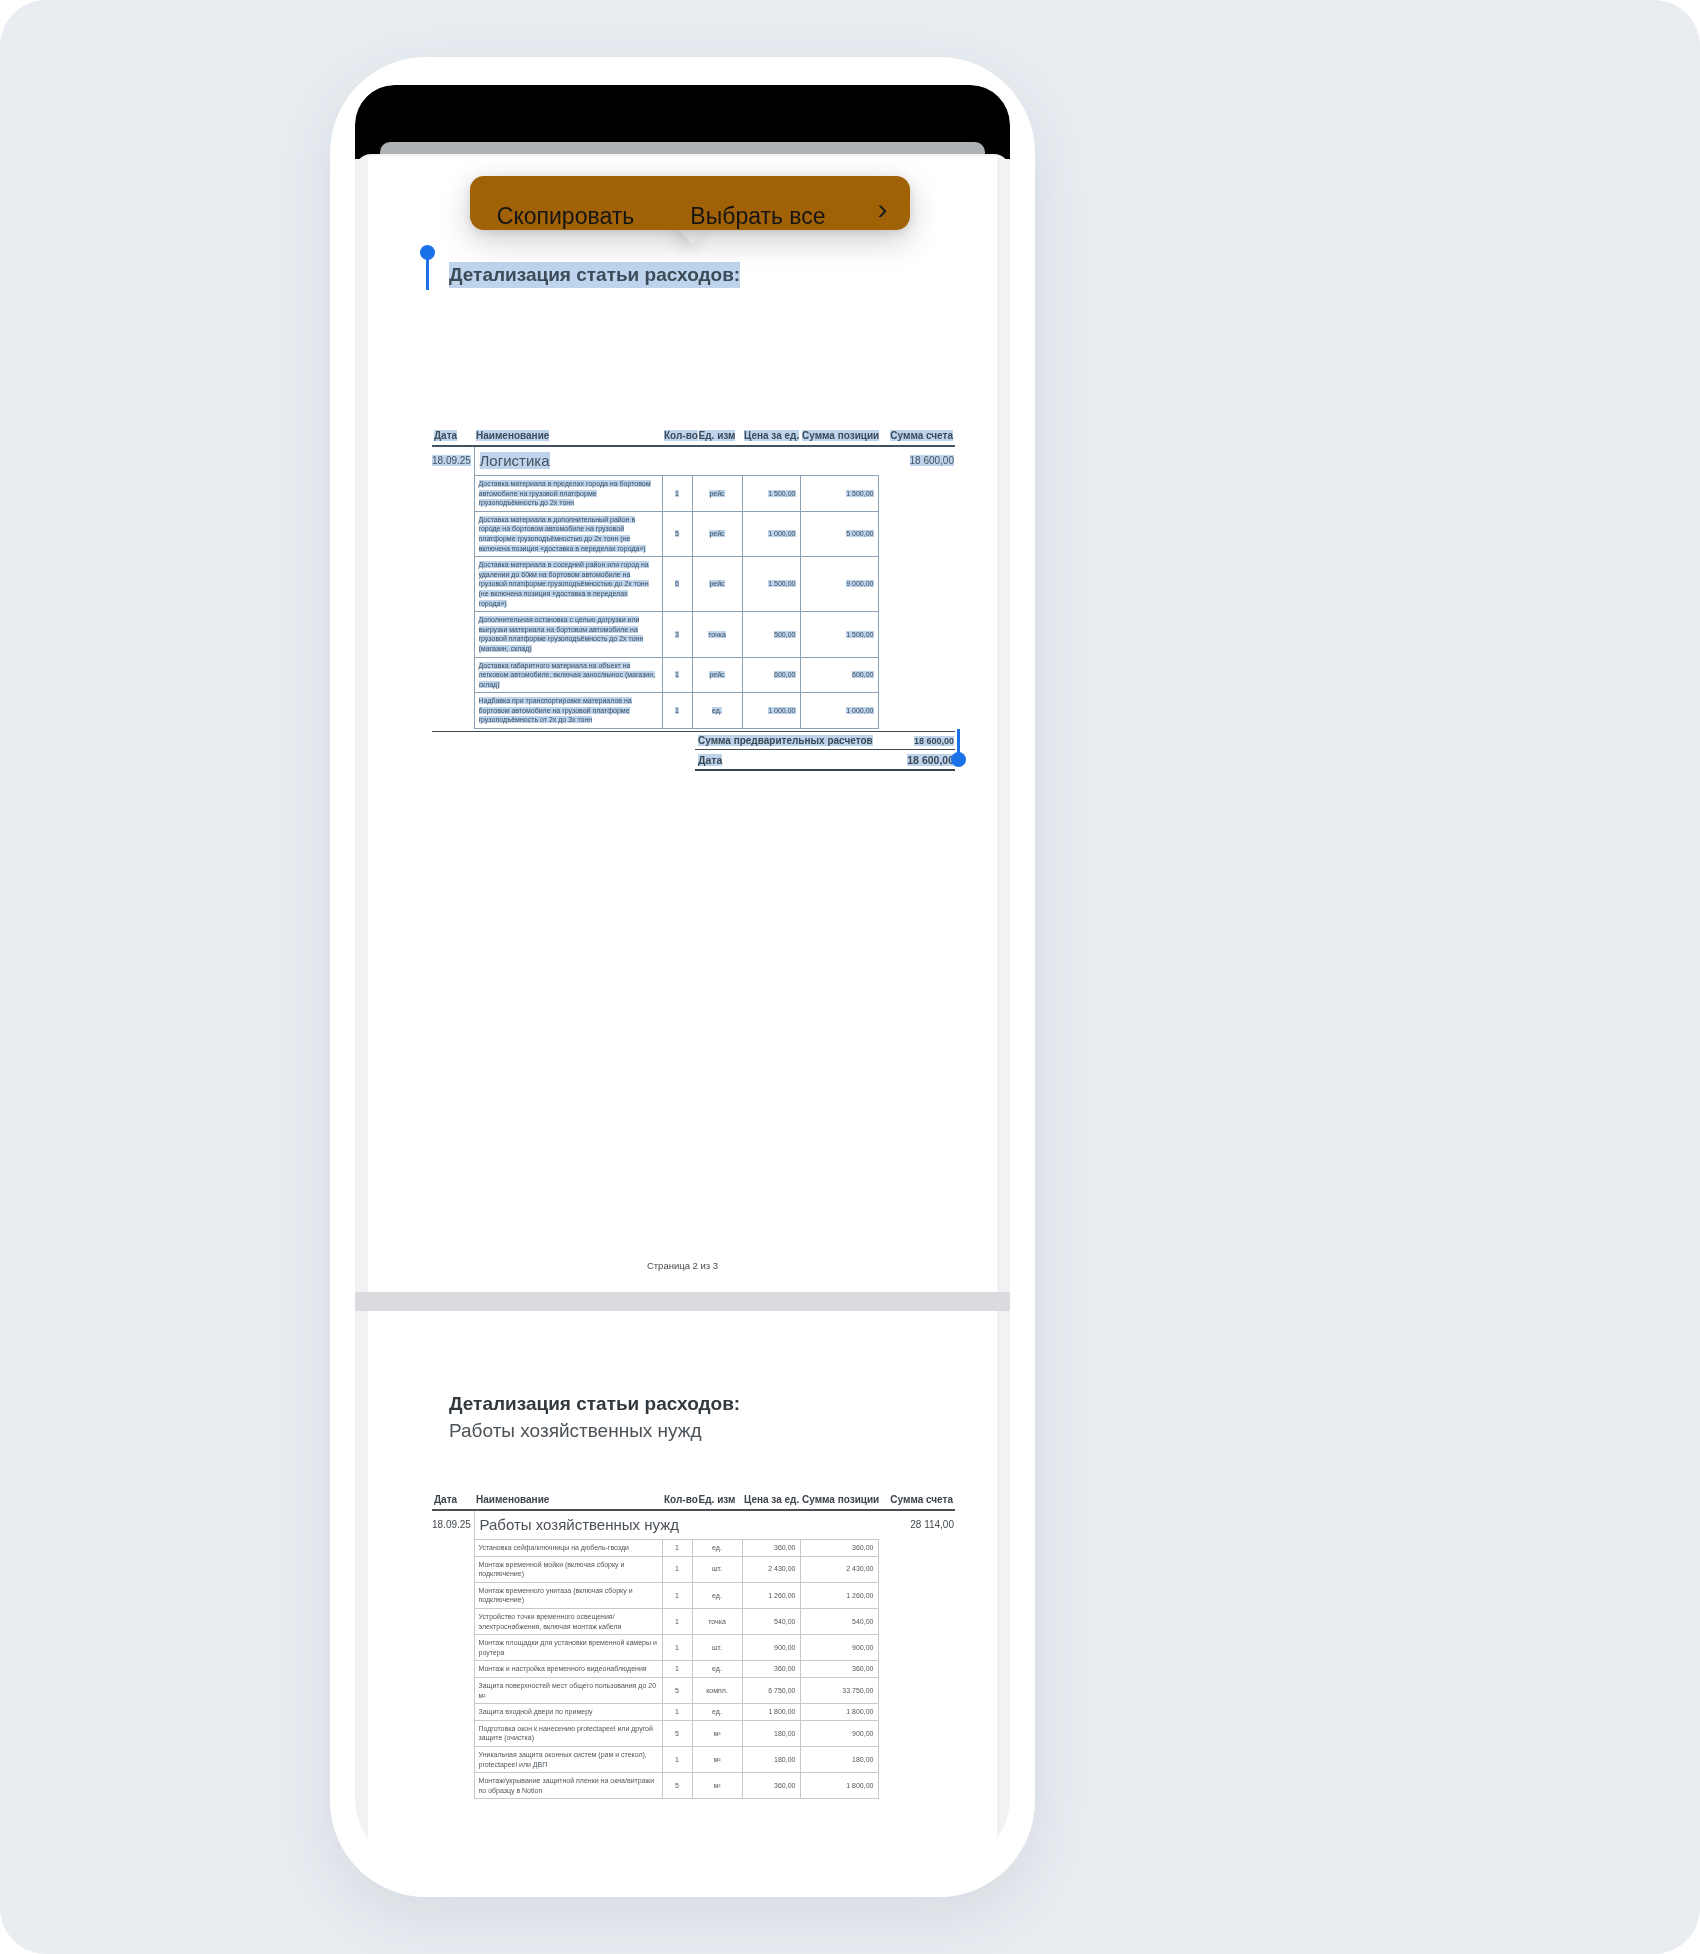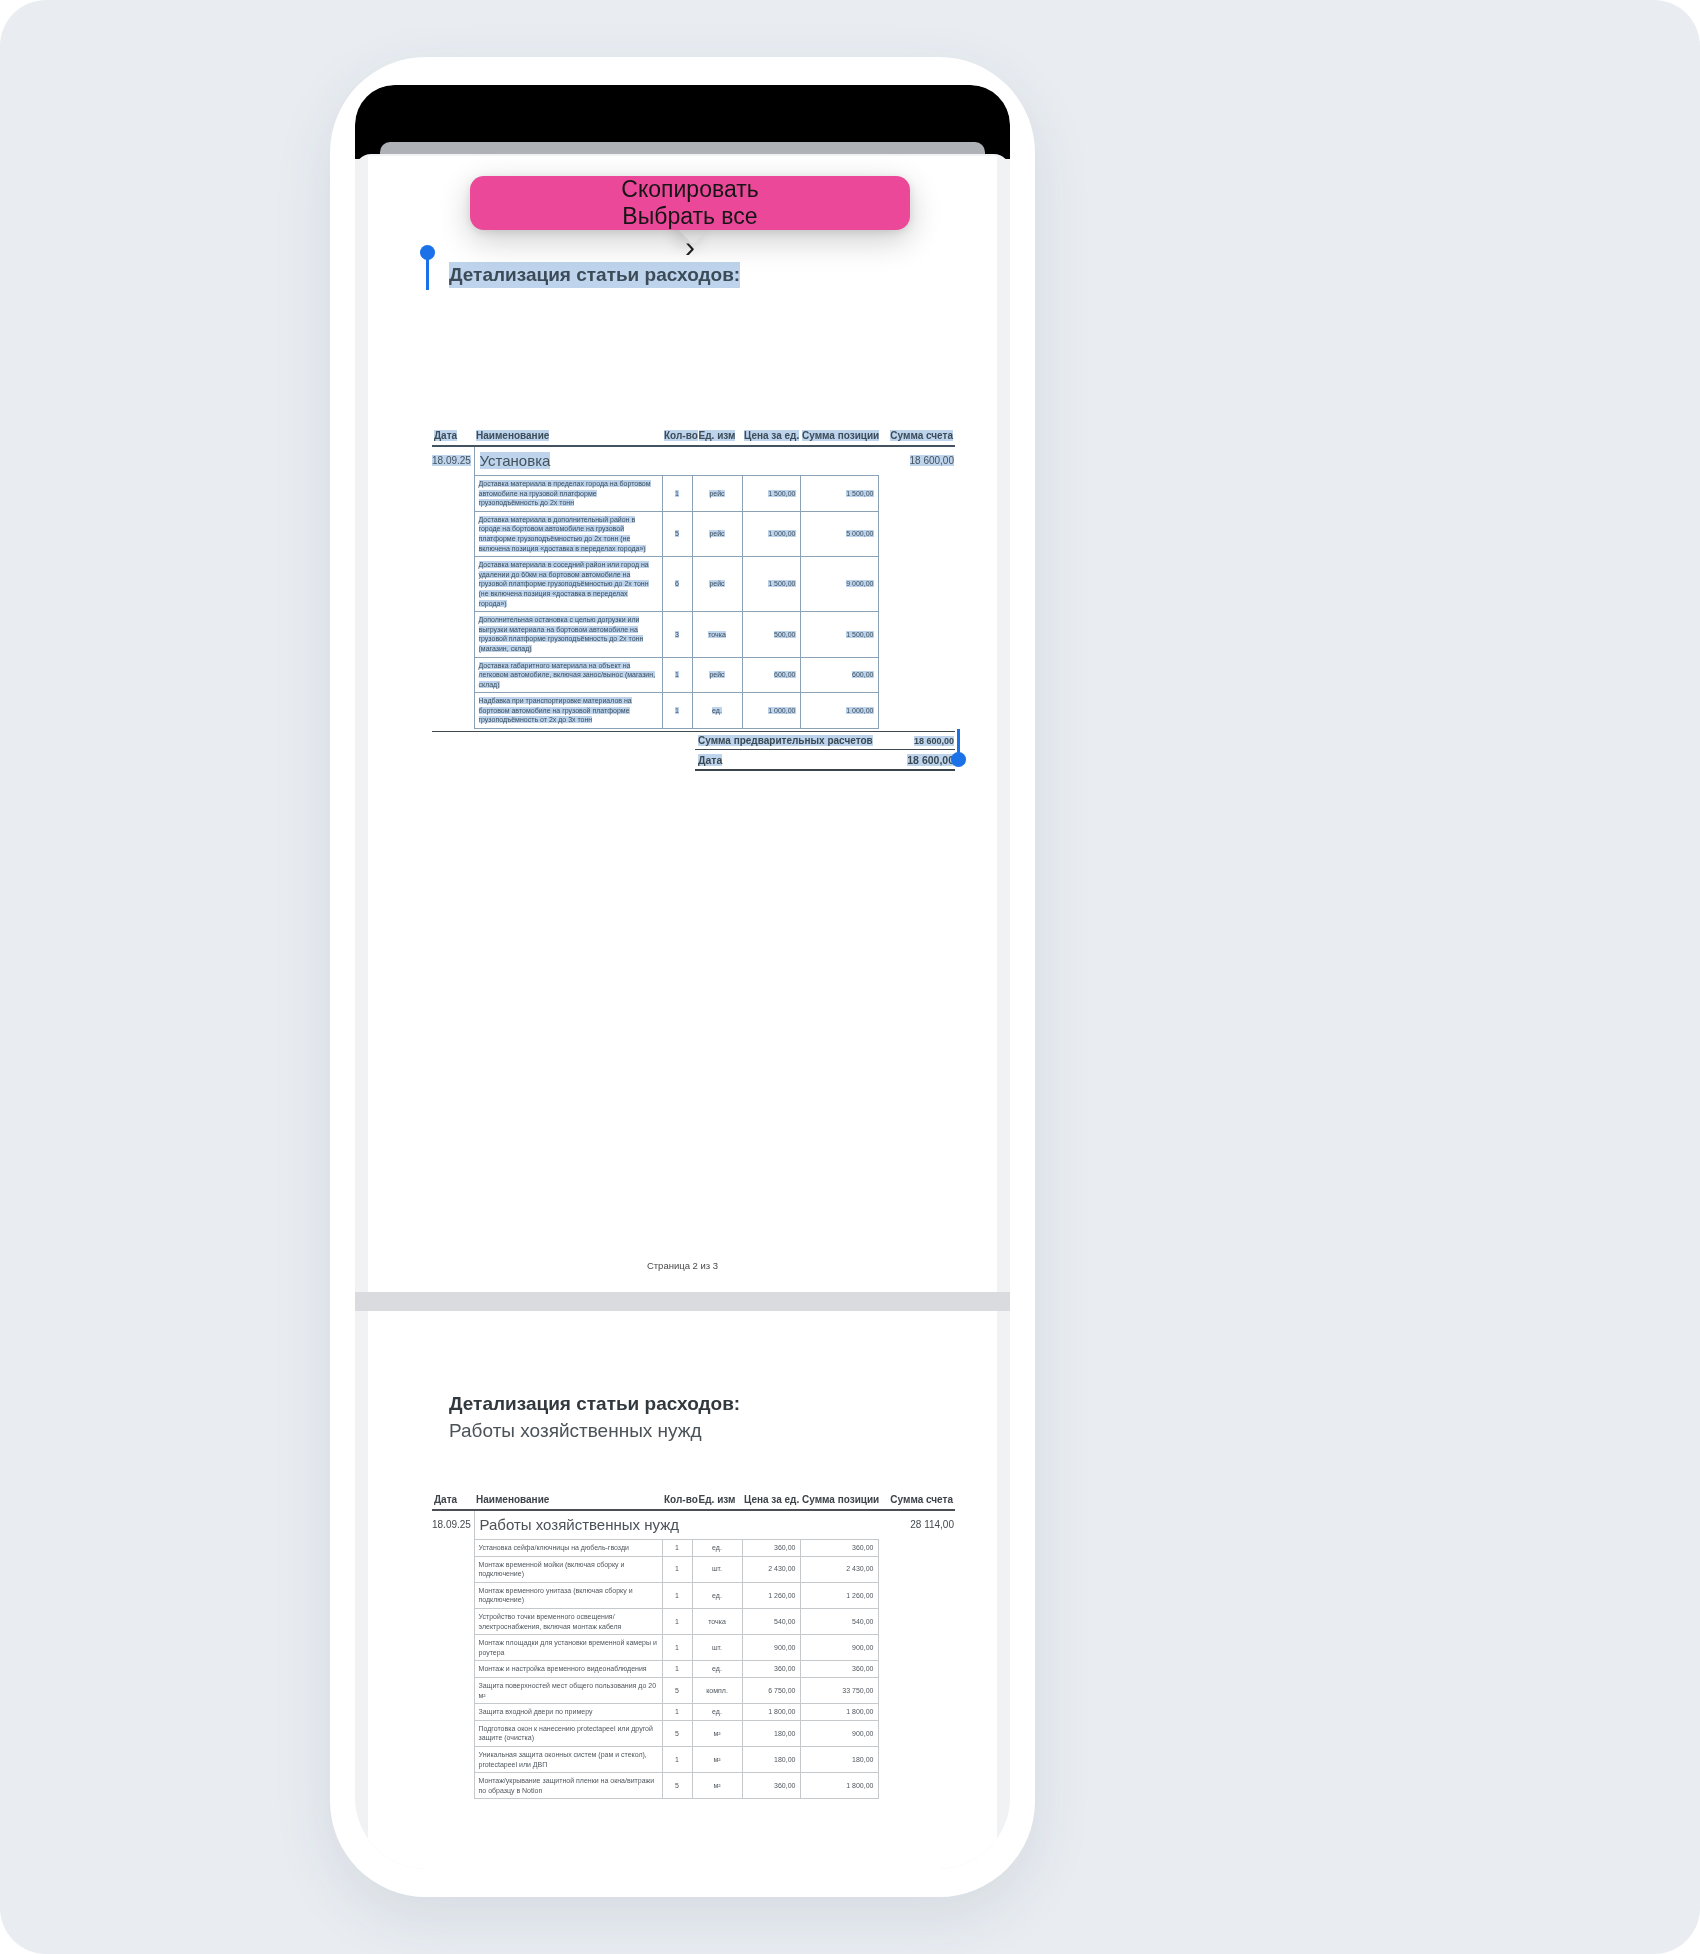--- a/index.html
+++ b/index.html
@@ -80,22 +80,22 @@
   .t-row .lbl { font-size:10px; font-weight:bold; color:#3a4852; }
   .t-row .val { font-size:9px; font-weight:bold; color:#3a4852; }
   .t-row.final { border-bottom:2.5px solid #39444d; padding-top:4px; }
   .t-row.final .lbl, .t-row.final .val { font-size:10.5px; }
 
   .page-footer { position:absolute; left:0; width:629px; top:1104px; text-align:center;
                  font-size:9.5px; color:#4a4a4a; }
 
   
   .ctx-menu { position:absolute; left:115px; top:91px; width:440px; height:54px; z-index:50;
-              background:#ec4899; border-radius:14px; display:flex; align-items:center;
-              box-shadow:0 10px 32px rgba(0,0,0,.20), 0 2px 8px rgba(0,0,0,.10);flex-direction:column; }
+              background:#a16207; border-radius:14px; display:flex; align-items:flex-end;
+              box-shadow:0 10px 32px rgba(0,0,0,.20), 0 2px 8px rgba(0,0,0,.10); }
   .ctx-tail { position:absolute; left:327px; top:133px; width:22px; height:22px; z-index:49;
               background:#fbfbfb; border-radius:3px; transform:rotate(45deg);
               box-shadow:0 8px 16px rgba(0,0,0,.12); }
   .ctx-item { flex:0 0 auto; display:flex; align-items:center; justify-content:center;
               font-size:23px; color:#151515; cursor:pointer; }
   .ctx-copy { width:191px; } .ctx-selall { width:192px; }
   .ctx-more { width:55px; font-size:30px; color:#1c1c1e; padding-bottom:4px; }
   .ctx-div { width:1px; background:#d9d9d9; }
 </style>
 </head>
@@ -136,21 +136,21 @@
                   <th class="ac"><span class="hl">Кол-во</span></th>
                   <th class="ac"><span class="hl">Ед. изм</span></th>
                   <th class="ar"><span class="hl">Цена за ед.</span></th>
                   <th class="ar"><span class="hl">Сумма позиции</span></th>
                   <th class="ar"><span class="hl">Сумма счета</span></th>
                 </tr>
               </thead>
               <tbody>
                 <tr>
                   <td class="s-date"><span class="hl">18.09.25</span></td>
-                  <td class="s-name" colspan="5"><span class="hl">Установка</span></td>
+                  <td class="s-name" colspan="5"><span class="hl">Логистика</span></td>
                   <td class="s-acct"><span class="hl">18 600,00</span></td>
                 </tr>
               </tbody>
               <tbody>
   <tr class="drow">
     <td class="c-date"></td>
     <td class="c-desc"><span class="hl">Доставка материала в пределах города на бортовом автомобиле на грузовой платформе грузоподъёмность до 2х тонн</span></td>
     <td class="c-qty"><span class="hl">1</span></td>
     <td class="c-unit"><span class="hl">рейс</span></td>
     <td class="c-price"><span class="hl">1 500,00</span></td>

